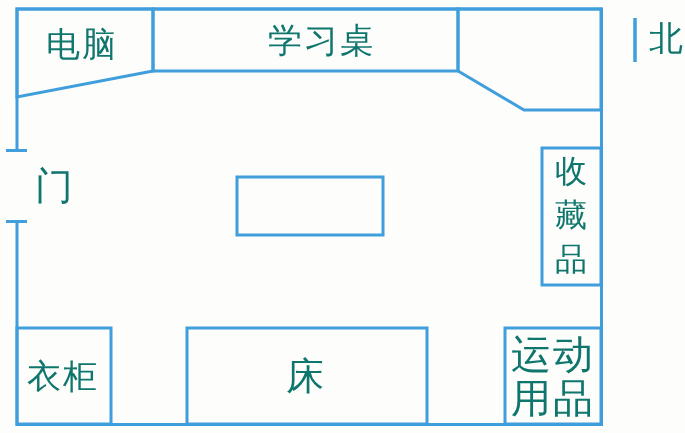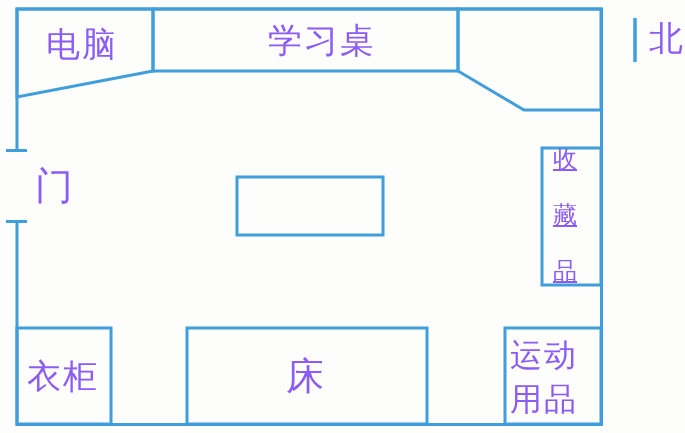--- a/index.html
+++ b/index.html
@@ -21,40 +21,40 @@
     top: 0;
   }
   .plan-svg * {
     fill: none;
     stroke-linecap: butt;
     stroke-linejoin: miter;
   }
   .label {
     position: absolute;
     transform: translate(-50%, -50%);
-    color: #8b5cf6;
+    color: #0f766e;
     font-size: 34px;
     line-height: 1.1;
     white-space: nowrap;
+    text-align: center;
     letter-spacing: 2px;
   }
   .label.big { font-size: 38px; }
   .label.vertical {
     white-space: normal;
     width: 36px;
-    font-size: 24px;
-    line-height: 56px;
+    font-size: 32px;
+    line-height: 44px;
     word-break: break-all;
     letter-spacing: 0;
-    text-decoration: underline;
   }
   .label.twoline {
     white-space: normal;
     width: 86px;
-    font-size: 32px;
+    font-size: 40px;
     line-height: 44px;
     word-break: break-all;
     letter-spacing: 2px;
   }
 </style>
 </head>
 <body>
 
 <div class="stage">
 

